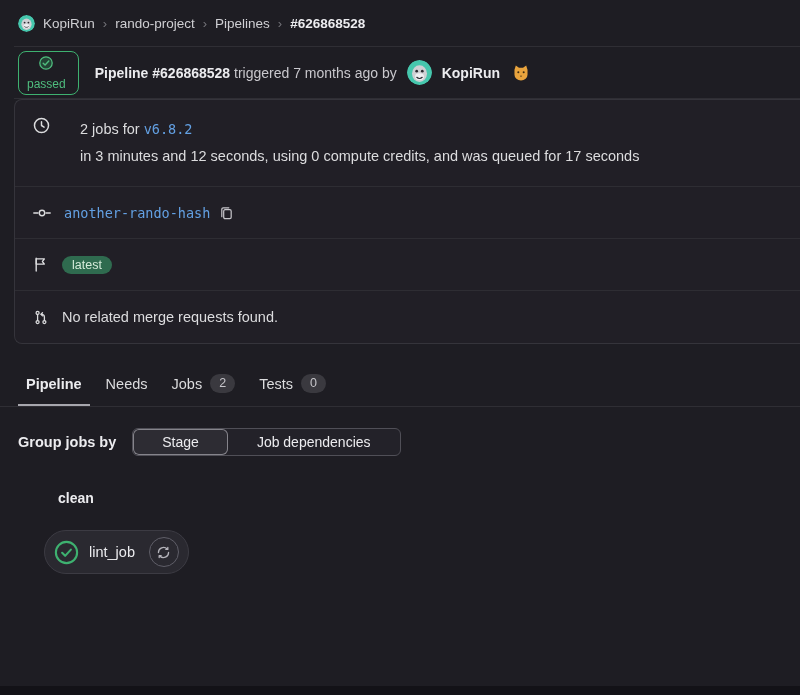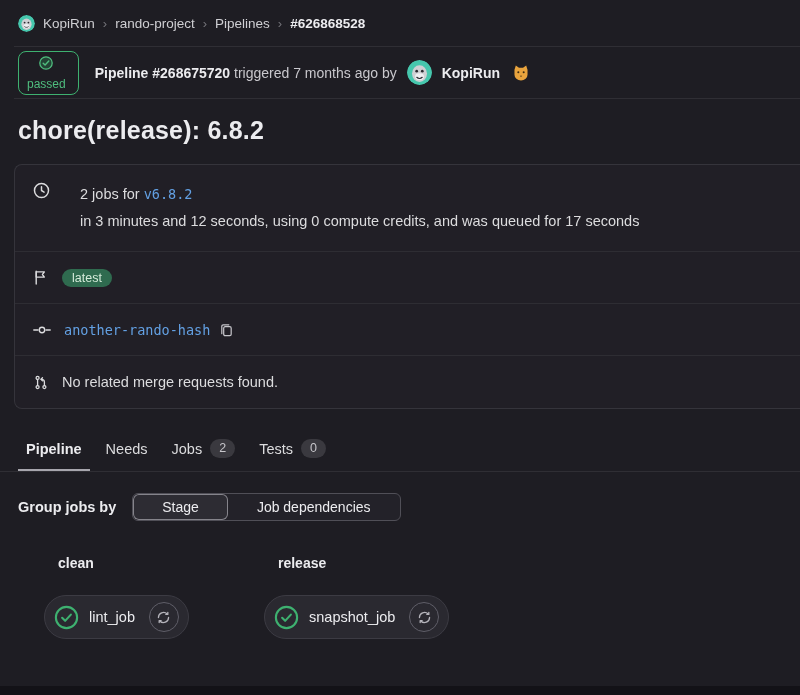--- a/index.html
+++ b/index.html
@@ -168,21 +168,21 @@
 
   <div class="status-row">
     <span class="passed-badge">
       <svg width="16" height="16" viewBox="0 0 16 16">
         <circle cx="8" cy="8" r="6.2" fill="#234435" stroke="#4fbd7e" stroke-width="1.3"></circle>
         <path d="M5.2 8.2l1.9 1.9 3.7-4" stroke="#4fbd7e" stroke-width="1.4" fill="none" stroke-linecap="round" stroke-linejoin="round"></path>
       </svg>
       <span>passed</span>
     </span>
     <span class="status-text">
-      <b>Pipeline #268675720</b>
+      <b>Pipeline #626868528</b>
       <span>triggered 7 months ago by</span>
     </span>
     <span class="avatar">
       <svg width="25" height="25" viewBox="0 0 24 24">
         <circle cx="12" cy="12" r="12" fill="#46c7ad"></circle>
         <ellipse cx="12" cy="13" rx="7.2" ry="8" fill="#cfd0d4"></ellipse>
         <ellipse cx="12" cy="16" rx="4.2" ry="3.2" fill="#efeff2"></ellipse>
         <circle cx="9.3" cy="10.7" r="1.3" fill="#2a2a30"></circle>
         <circle cx="14.7" cy="10.7" r="1.3" fill="#2a2a30"></circle>
         <path d="M9.4 16.6c1.4 1.3 3.8 1.3 5.2 0" stroke="#2a2a30" stroke-width="1.1" fill="none" stroke-linecap="round"></path>
@@ -192,21 +192,20 @@
     <span class="emoji-cat">
       <svg width="18" height="18" viewBox="0 0 16 16">
         <path d="M2.2 5 L3.4 1.4 L6.2 3.4 h3.6 L12.6 1.4 L13.8 5 v4.6 a5.8 5 0 0 1 -11.6 0 Z" fill="#e8a33d"></path>
         <circle cx="5.6" cy="7.4" r="0.9" fill="#3a2a12"></circle>
         <circle cx="10.4" cy="7.4" r="0.9" fill="#3a2a12"></circle>
         <path d="M7 10.4h2l-1 1.1z" fill="#3a2a12"></path>
       </svg>
     </span>
   </div>
 
-  <h1 class="pipeline-title">chore(release): 6.8.2</h1>
 
   <section class="details-card">
 
     <div class="card-row jobs-row">
       <span class="row-icon">
         <svg width="17" height="17" viewBox="0 0 16 16">
           <circle cx="8" cy="8" r="6.6" fill="none" stroke="#dcdcde" stroke-width="1.4"></circle>
           <path d="M8 4.4V8l2.4 1.5" stroke="#dcdcde" stroke-width="1.4" fill="none" stroke-linecap="round" stroke-linejoin="round"></path>
         </svg>
       </span>
@@ -214,42 +213,42 @@
         <div>
           <span>2 jobs for</span>
           <a class="mono-link">v6.8.2</a>
         </div>
         <div>in 3 minutes and 12 seconds, using 0 compute credits, and was queued for 17 seconds</div>
       </div>
     </div>
 
     <div class="card-row">
       <span class="row-icon">
-        <svg width="16" height="17" viewBox="0 0 16 16">
-          <path d="M3.2 1.6v13" stroke="#dcdcde" stroke-width="1.4" fill="none" stroke-linecap="round"></path>
-          <path d="M3.2 2.4h8.2l-2 2.6 2 2.6H3.2z" fill="none" stroke="#dcdcde" stroke-width="1.3" stroke-linejoin="round"></path>
-        </svg>
-      </span>
-      <span class="latest-badge">latest</span>
-    </div>
-
-    <div class="card-row">
-      <span class="row-icon">
         <svg width="18" height="14" viewBox="0 0 18 14">
           <circle cx="9" cy="7" r="2.7" fill="none" stroke="#dcdcde" stroke-width="1.4"></circle>
           <path d="M0.8 7h4.2M13 7h4.2" stroke="#dcdcde" stroke-width="1.4" stroke-linecap="round"></path>
         </svg>
       </span>
       <a class="mono-link">another-rando-hash</a>
       <button class="copy-btn">
         <svg width="15" height="16" viewBox="0 0 16 16">
           <rect x="5" y="4.5" width="8" height="9.5" rx="1.5" fill="none" stroke="#c6c5ca" stroke-width="1.3"></rect>
           <path d="M10.5 2.5h-6A1.5 1.5 0 0 0 3 4v8" fill="none" stroke="#c6c5ca" stroke-width="1.3" stroke-linecap="round"></path>
         </svg>
       </button>
+    </div>
+
+    <div class="card-row">
+      <span class="row-icon">
+        <svg width="16" height="17" viewBox="0 0 16 16">
+          <path d="M3.2 1.6v13" stroke="#dcdcde" stroke-width="1.4" fill="none" stroke-linecap="round"></path>
+          <path d="M3.2 2.4h8.2l-2 2.6 2 2.6H3.2z" fill="none" stroke="#dcdcde" stroke-width="1.3" stroke-linejoin="round"></path>
+        </svg>
+      </span>
+      <span class="latest-badge">latest</span>
     </div>
 
     <div class="card-row">
       <span class="row-icon">
         <svg width="16" height="17" viewBox="0 0 16 16">
           <circle cx="4.6" cy="3.4" r="1.5" fill="none" stroke="#dcdcde" stroke-width="1.3"></circle>
           <circle cx="4.6" cy="12.6" r="1.5" fill="none" stroke="#dcdcde" stroke-width="1.3"></circle>
           <circle cx="11.4" cy="12.6" r="1.5" fill="none" stroke="#dcdcde" stroke-width="1.3"></circle>
           <path d="M4.6 5v6" stroke="#dcdcde" stroke-width="1.3" stroke-linecap="round"></path>
           <path d="M11.4 11V7.6c0-1.8-1.2-2.8-2.9-2.8h-.4" stroke="#dcdcde" stroke-width="1.3" fill="none" stroke-linecap="round"></path>
@@ -301,36 +300,17 @@
         <button class="retry-btn">
           <svg width="15" height="15" viewBox="0 0 16 16">
             <path d="M13.4 8a5.4 5.4 0 0 1-9.3 3.7M2.6 8a5.4 5.4 0 0 1 9.3-3.7" stroke="currentColor" stroke-width="1.4" fill="none" stroke-linecap="round"></path>
             <path d="M12.6 2.6v2.1h-2.1" stroke="currentColor" stroke-width="1.4" fill="none" stroke-linecap="round" stroke-linejoin="round"></path>
             <path d="M3.4 13.4v-2.1h2.1" stroke="currentColor" stroke-width="1.4" fill="none" stroke-linecap="round" stroke-linejoin="round"></path>
           </svg>
         </button>
       </div>
     </div>
 
-    <div class="stage-col">
-      <div class="stage-name">release</div>
-      <div class="job-pill">
-        <span class="job-status-icon">
-          <svg width="25" height="25" viewBox="0 0 24 24">
-            <circle cx="12" cy="12" r="10.2" fill="none" stroke="#3eb170" stroke-width="2"></circle>
-            <path d="M7.8 12.3l2.9 2.9 5.5-6" stroke="#3eb170" stroke-width="2" fill="none" stroke-linecap="round" stroke-linejoin="round"></path>
-          </svg>
-        </span>
-        <span class="job-name">snapshot_job</span>
-        <button class="retry-btn">
-          <svg width="15" height="15" viewBox="0 0 16 16">
-            <path d="M13.4 8a5.4 5.4 0 0 1-9.3 3.7M2.6 8a5.4 5.4 0 0 1 9.3-3.7" stroke="currentColor" stroke-width="1.4" fill="none" stroke-linecap="round"></path>
-            <path d="M12.6 2.6v2.1h-2.1" stroke="currentColor" stroke-width="1.4" fill="none" stroke-linecap="round" stroke-linejoin="round"></path>
-            <path d="M3.4 13.4v-2.1h2.1" stroke="currentColor" stroke-width="1.4" fill="none" stroke-linecap="round" stroke-linejoin="round"></path>
-          </svg>
-        </button>
-      </div>
-    </div>
 
   </div>
 </div>
 
 <div class="bottom-strip"></div>
 
 </body></html>

